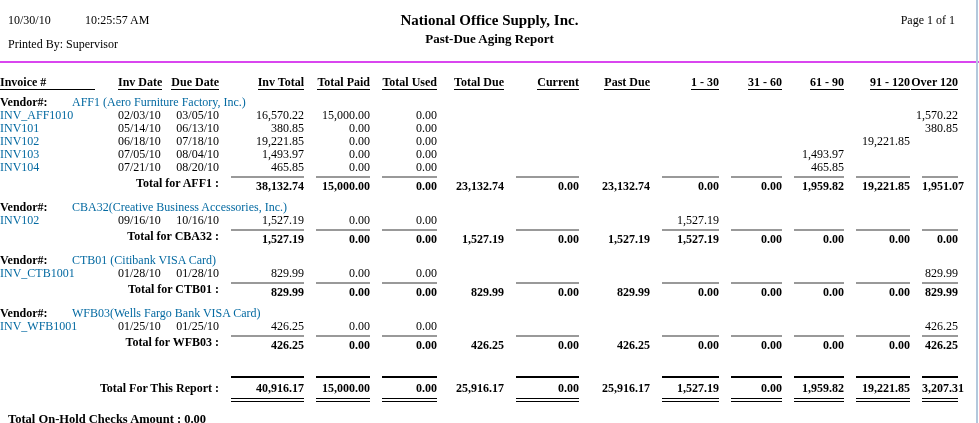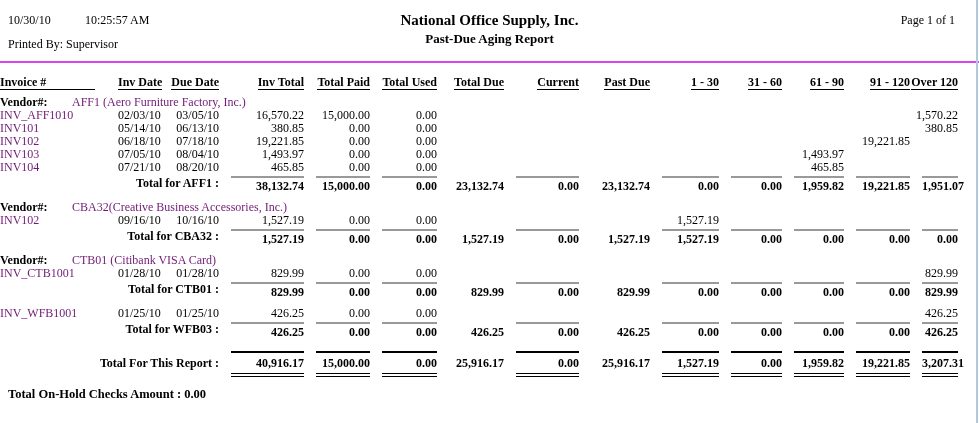--- a/index.html
+++ b/index.html
@@ -17,30 +17,30 @@
   .ph-printed{position:absolute;left:8px;top:37px;}
   .ph-title{position:absolute;left:0;top:31px;width:100%;text-align:center;font-weight:bold;font-size:13px;}
   
   .report-content{}
   .grid{display:grid;grid-template-columns:118px 40px 61px 85px 66px 67px 67px 75px 71px 69px 63px 62px 66px 48px;}
   .c{text-align:right;white-space:nowrap;}
   .first{text-align:left;}
   .head{margin-top:12px;font-weight:bold;height:17px;line-height:14px;}
   .hd{border-bottom:1px solid #000;margin-top:12px;}
   .hd-wide{display:inline-block;min-width:95px;border-bottom:1px solid #000;}
-  .link{color:#701a75;}
+  .link{color:#0369a1;}
   .vendor-row{line-height:13px;height:13px;}
   .vendor-label{display:inline-block;width:72px;font-weight:bold;}
   .detail-row{line-height:13px;height:13px;}
   .total-row{font-weight:bold;line-height:14px;margin-top:2px;margin-bottom:8px;}
   .total-row .c{padding-top:3px;}
   .total-row .tline{padding-top:1px;border-top:2px solid #999;margin-left:12px;}
   .total-label{grid-column:1 / span 3;text-align:right;white-space:nowrap;}
   .sec-first{margin-top:4px;}
-  .grand-row{font-weight:bold;line-height:15px;margin-top:12px;}
+  .grand-row{font-weight:bold;line-height:15px;margin-top:24px;}
   .grand-row .c{padding-top:5px;}
   .grand-row .gline{padding-top:3px;border-top:2px solid #000;border-bottom:4px double #000;padding-bottom:2px;margin-left:12px;}
   .grand-row .total-label{padding-top:5px;}
   .report-footer{margin:10px 0 0 8px;font-weight:bold;font-size:12.5px;}
   .report-footer .val{padding-left:3px;}
 </style>
 </head>
 <body>
 
 <div class="page-header">
@@ -228,20 +228,21 @@
           <span class="c tline">0.00</span>
           <span class="c">829.99</span>
           <span class="c tline">0.00</span>
           <span class="c tline">0.00</span>
           <span class="c tline">0.00</span>
           <span class="c tline">0.00</span>
           <span class="c tline">829.99</span>
         </div>
       </div>
       <div class="section">
+        <div class="vendor-row"><span class="vendor-label">Vendor#:</span><span class="link">WFB03(Wells Fargo Bank VISA Card)</span></div>
         <div class="grid detail-row">
           <span class="c first link">INV_WFB1001</span>
           <span class="c">01/25/10</span>
           <span class="c">01/25/10</span>
           <span class="c">426.25</span>
           <span class="c">0.00</span>
           <span class="c">0.00</span>
           <span class="c"></span>
           <span class="c"></span>
           <span class="c"></span>

